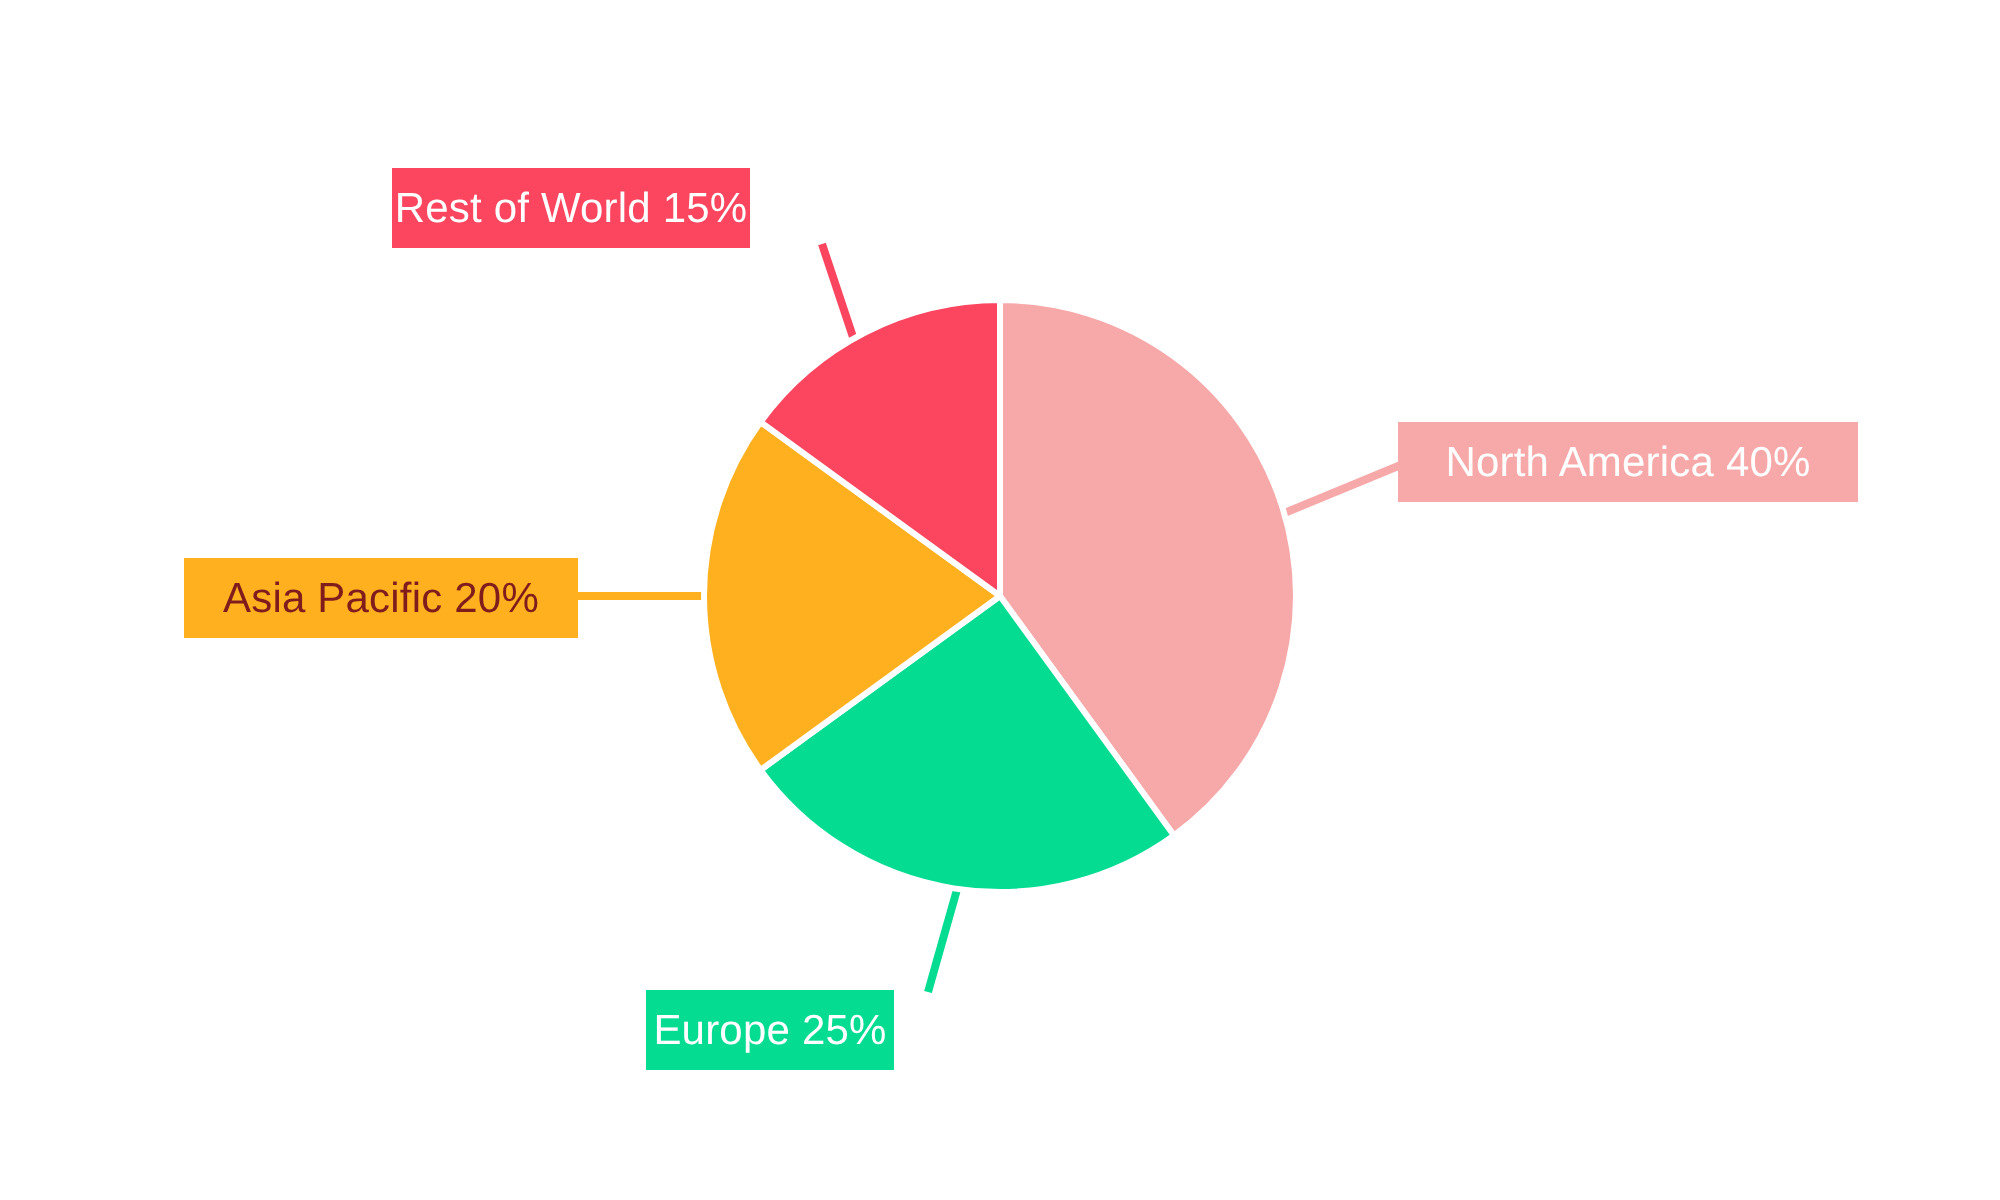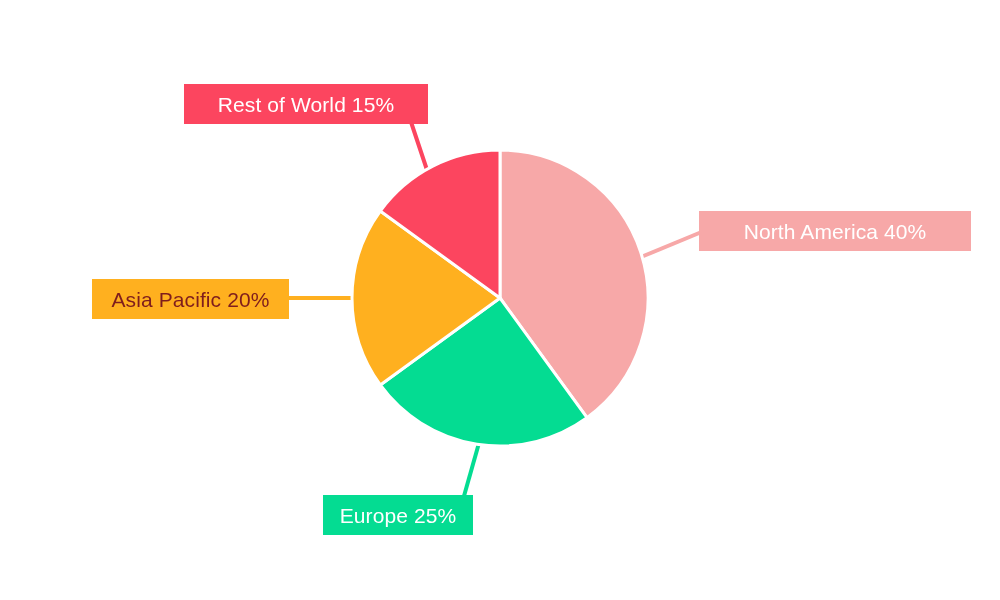--- a/index.html
+++ b/index.html
@@ -36,36 +36,36 @@
     font-family: "Liberation Sans", sans-serif;
     line-height: 1;
     white-space: nowrap;
     letter-spacing: 0.1px;
     padding: 0 12px;
     height: 40px;
   }
   #label-north-america {
     left: 699px;
     top: 211px;
-    width: 272px;
+    width: 230px;
   }
   #label-europe {
     left: 323px;
     top: 495px;
-    width: 150px;
+    width: 124px;
   }
   #label-asia-pacific {
     left: 92px;
     top: 279px;
     width: 197px;
   }
   #label-rest-of-world {
-    left: 184px;
+    left: 196px;
     top: 84px;
-    width: 244px;
+    width: 179px;
   }
 </style>
 </head>
 <body style="background: rgb(255, 255, 255);">
 
 <div id="chart-root">
 
   <svg id="pie-svg" viewBox="0 0 1000 600" xmlns="http://www.w3.org/2000/svg">
 
     <line class="leader" stroke-width="4" stroke-linecap="butt" x1="641" y1="257" x2="704" y2="231" stroke="#f7a8a8"></line>

